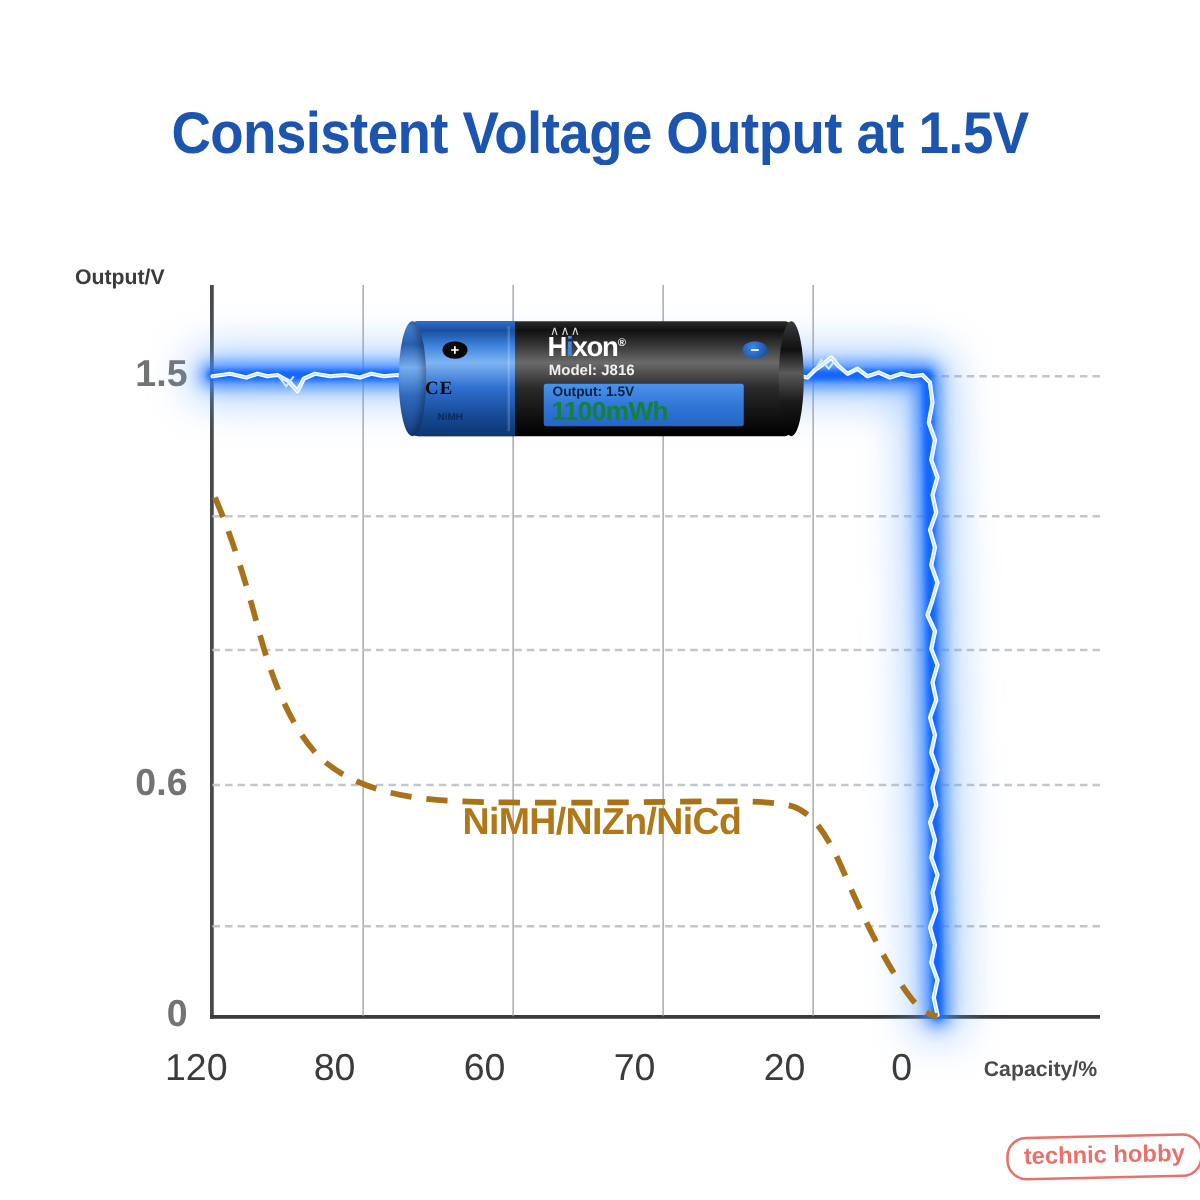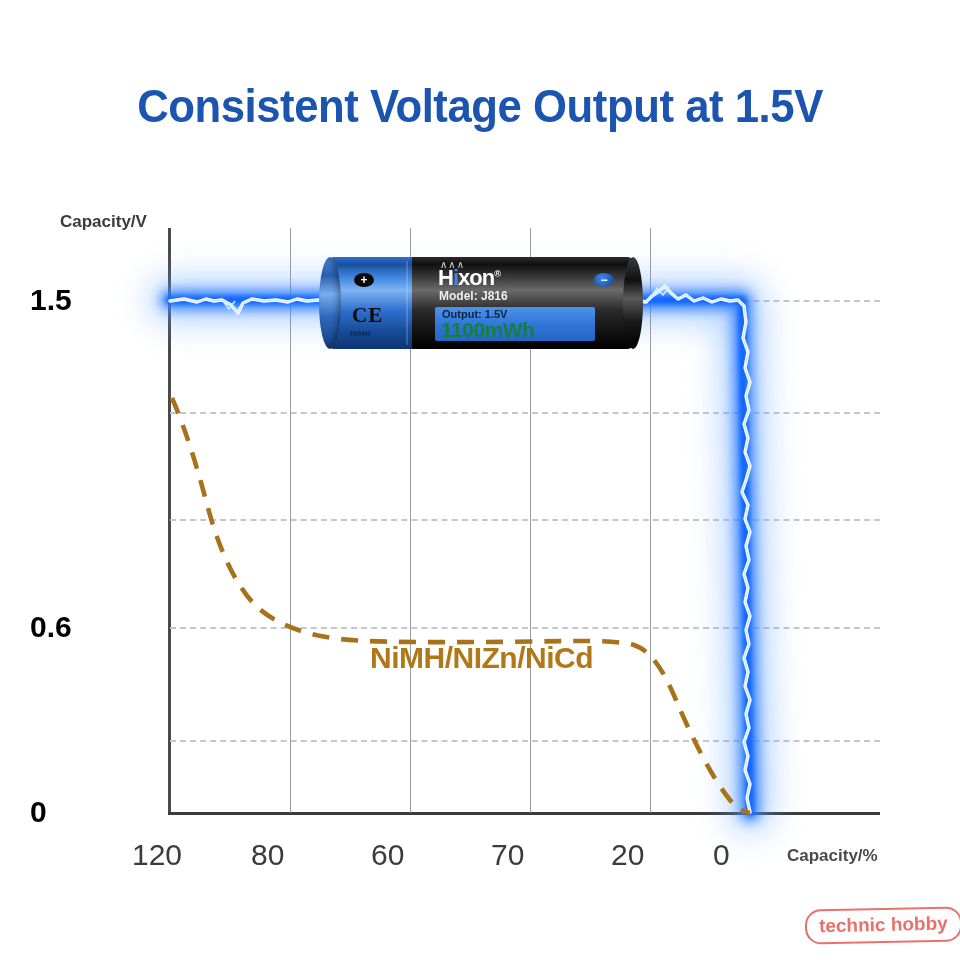--- a/index.html
+++ b/index.html
@@ -57,21 +57,22 @@
     position:absolute;
     left:60px; top:212px;
     font-size:17px; font-weight:bold;
     color:#3b3b3b;
     letter-spacing:0px;
   }
   .ytick{
     position:absolute;
     right:918px; 
     font-size:30px; font-weight:bold;
-    color:#000000;
+    color:#737373;
+    text-align:right;
     width:120px;
   }
   .ytick.t15{ left:30px; top:283px; }
   .ytick.t06{ left:30px; top:610px; }
   .ytick.t00{ left:30px; top:795px; }
 
   .xtick{
     position:absolute;
     top:838px;
     font-size:30px; font-weight:normal;
@@ -158,22 +159,22 @@
     border-radius:50%;
     background:radial-gradient(circle at 40% 35%, #3d86e8, #14448f);
     display:flex;align-items:center;justify-content:center;
     color:#fff;font-size:12px;font-weight:bold;line-height:1;
   }
   .bat-plus{ left:34px; top:16px;
     background:radial-gradient(circle at 40% 35%, #0f0f0f, #000); }
   .bat-minus{ right:28px; top:16px; }
   .ce-mark{
     position:absolute;
-    left:32px; top:46px;
-    font-size:21px; font-weight:bold; color:#0a0a0a;
+    left:20px; top:46px;
+    font-size:15px; font-weight:bold; color:#0a0a0a;
     letter-spacing:1px;
     font-family:"Liberation Serif", serif;
   }
   .rohs{
     position:absolute;
     left:30px; top:72px;
     font-size:8px; font-weight:bold; color:#0d2a55;
   }
   .aaa-wave{
     position:absolute;
@@ -244,21 +245,21 @@
   <div class="vgrid" style="left:410px"></div>
   <div class="vgrid" style="left:530px"></div>
   <div class="vgrid" style="left:650px"></div>
 
   <div class="hgrid" style="top:300px"></div>
   <div class="hgrid" style="top:412px"></div>
   <div class="hgrid" style="top:519px"></div>
   <div class="hgrid" style="top:627px"></div>
   <div class="hgrid" style="top:740px"></div>
 
-  <div class="ylabel">Capacity/V</div>
+  <div class="ylabel">Output/V</div>
   <div class="ytick t15">1.5</div>
   <div class="ytick t06">0.6</div>
   <div class="ytick t00">0</div>
 
   <div class="xtick" style="left:172px">120</div>
   <div class="xtick" style="left:291px">80</div>
   <div class="xtick" style="left:411px">60</div>
   <div class="xtick" style="left:531px">70</div>
   <div class="xtick" style="left:651px">20</div>
   <div class="xtick" style="left:753px">0</div>

